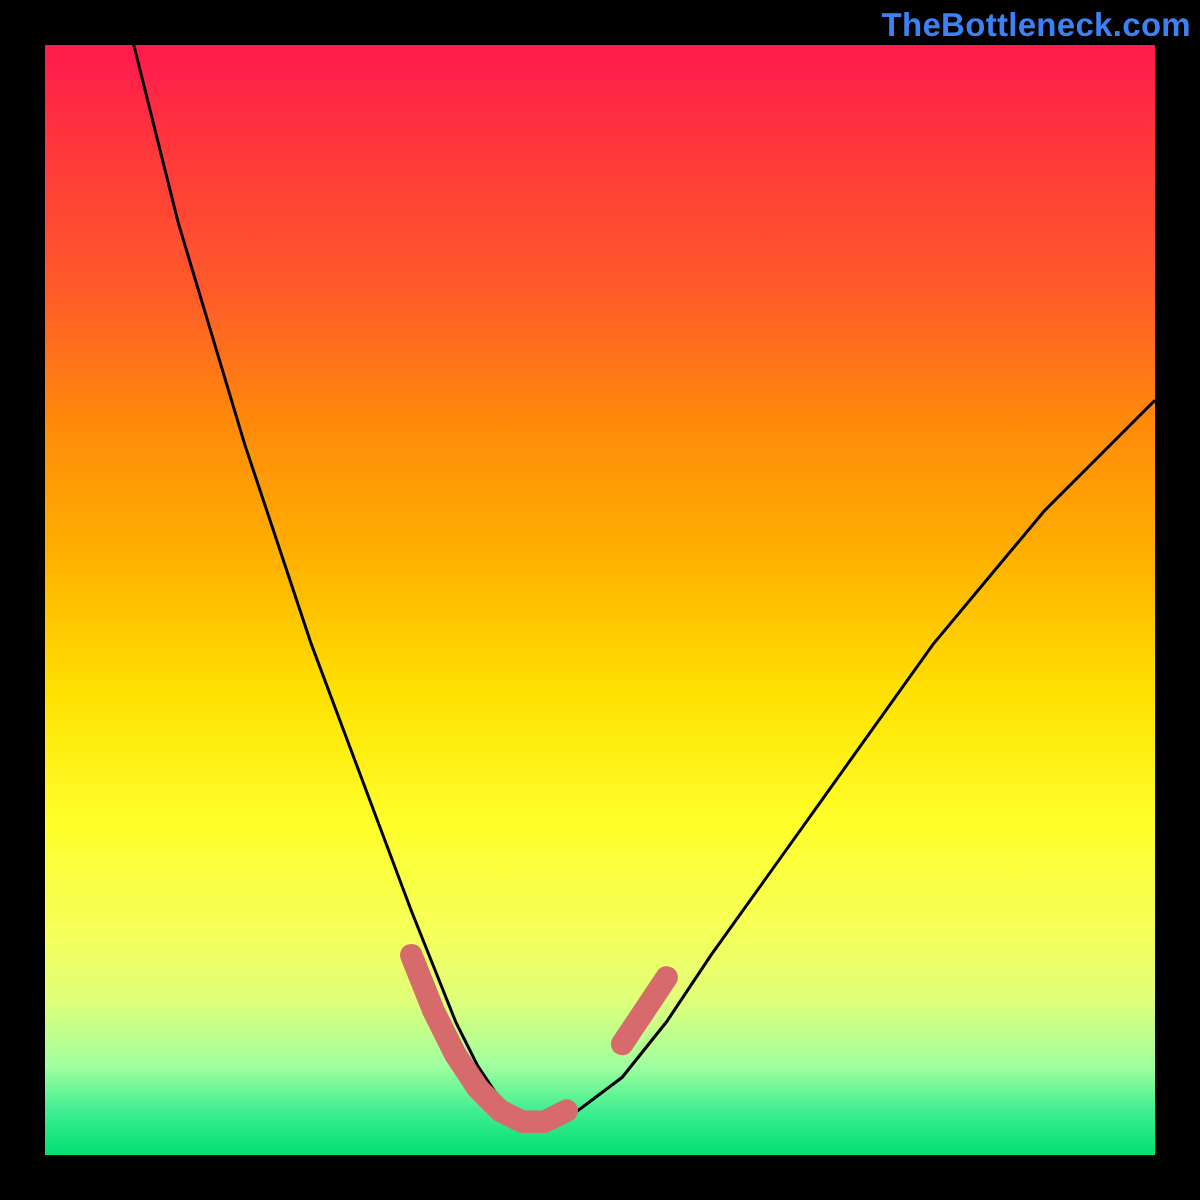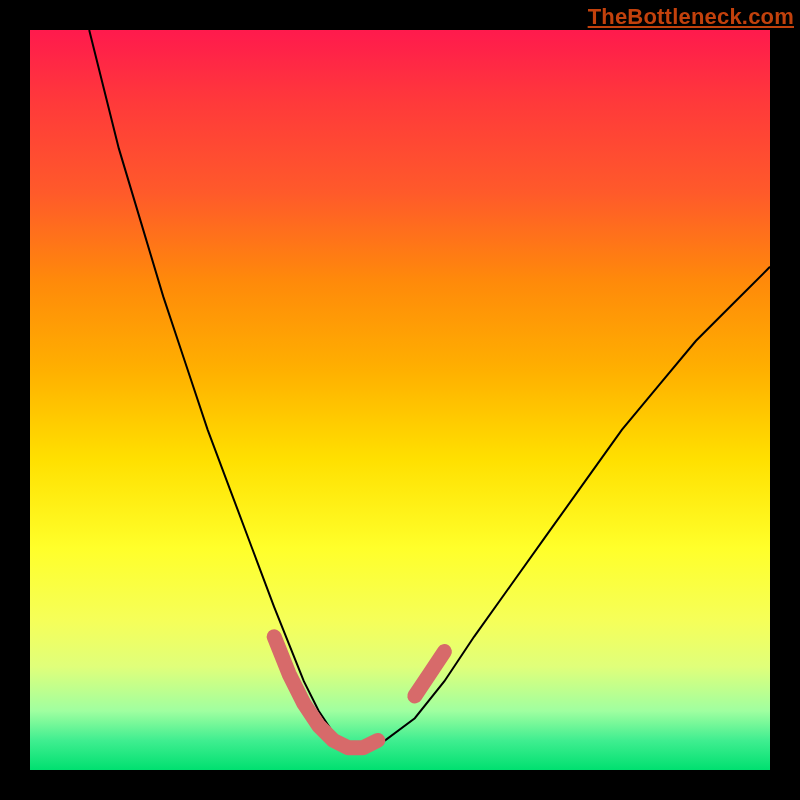--- a/index.html
+++ b/index.html
@@ -31,23 +31,22 @@
       #40ee90 96%,
       #00e070 100%
     );
   }
   .watermark {
     position: absolute;
     top: 4px;
     right: 6px;
     font-size: 22px;
     font-weight: bold;
-    color: #c2410c;
+    color: #3b82f6;
     letter-spacing: 0.2px;
-    text-decoration: underline;
   }
   svg.curve {
     position: absolute;
     left: 0;
     top: 0;
     width: 740px;
     height: 740px;
     overflow: visible;
   }
   .curve-path {

